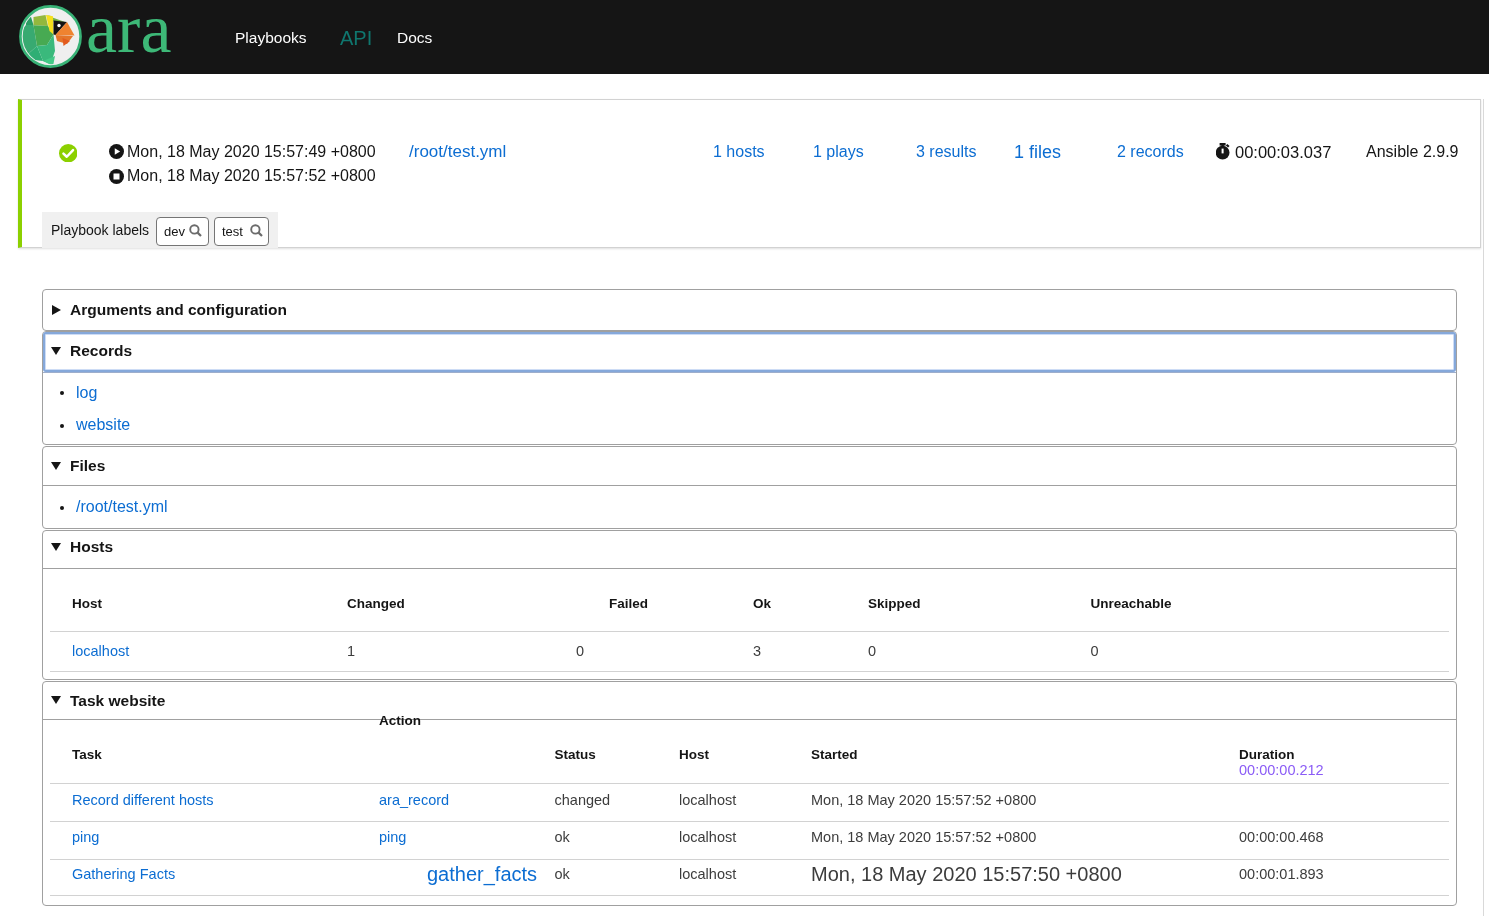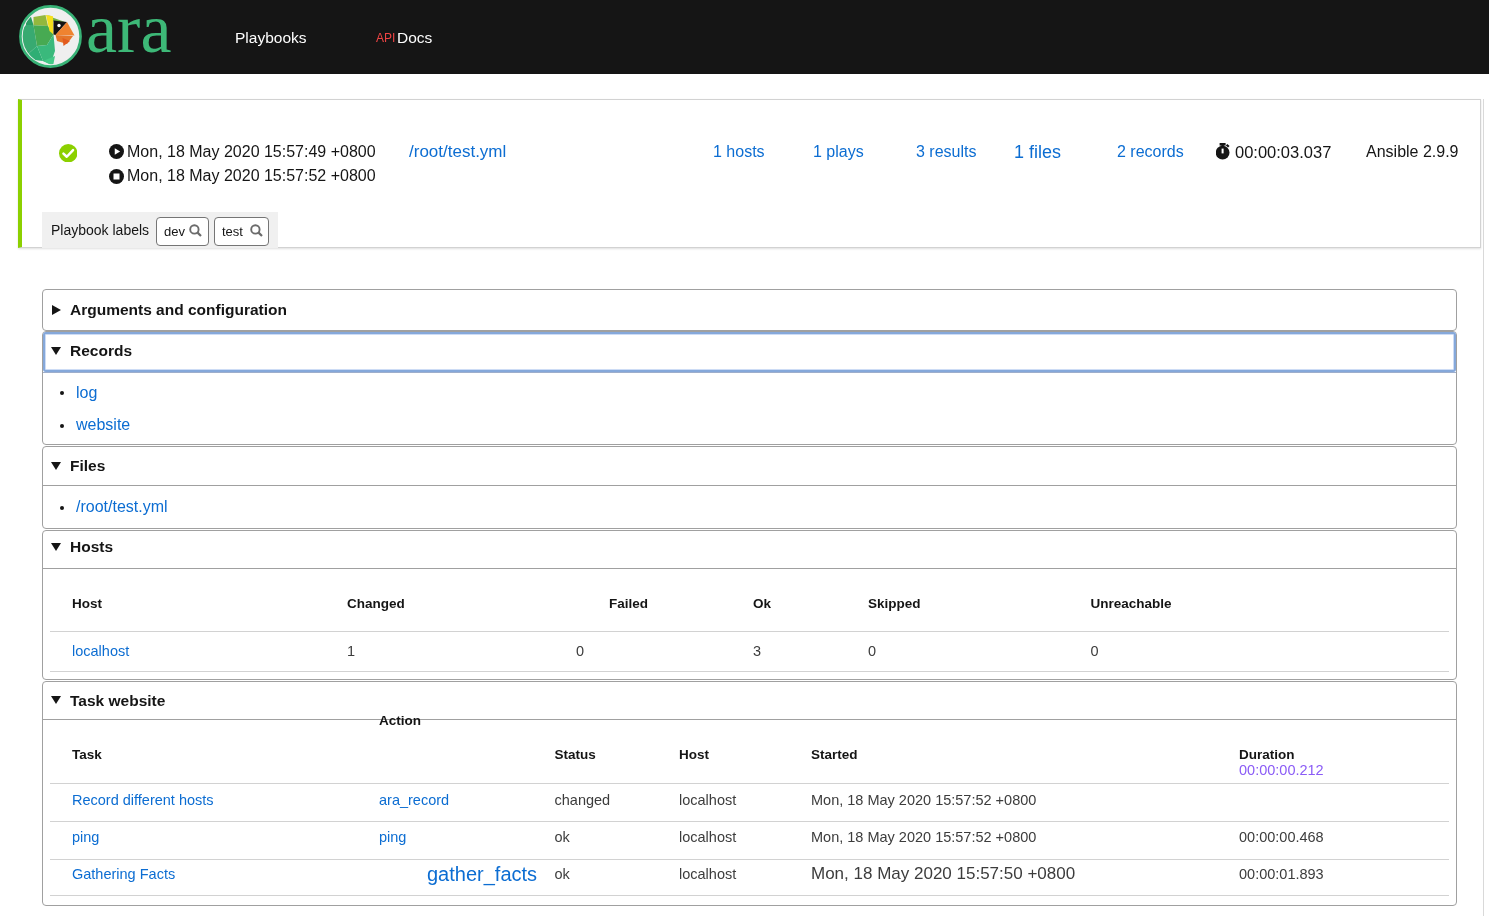--- a/index.html
+++ b/index.html
@@ -38,21 +38,21 @@
     <circle cx="42" cy="21.5" r="1.7" fill="#ffffff"></circle>
   </g>
   <circle cx="33.5" cy="32.5" r="29" fill="none" stroke="#efefef" stroke-width="2.4"></circle>
   <circle cx="33.5" cy="32.5" r="30.1" fill="none" stroke="#38b276" stroke-width="2.6"></circle>
 </svg>
 <svg class="abs" style="left:84px;top:0;" width="100" height="66" viewBox="0 0 100 66">
     <text x="2" y="52" font-family="Liberation Serif,serif" font-size="70" fill="#3db877">ara</text>
   </svg>
 
 <div class="t" style="left:235px;top:38px;font-size:15.5px;color:#fdfdfd;">Playbooks</div>
-<div class="t" style="left:340px;top:38px;font-size:12px;color:#ef4444;margin-left:36px;">API</div>
+<div class="t" style="left:340px;top:38px;font-size:20px;color:#0f766e;">API</div>
 <div class="t" style="left:397px;top:38px;font-size:15.5px;color:#fdfdfd;">Docs</div>
 
 <div class="vl" style="left:1482.5px;top:99px;height:817px;background:#d9d9d9;"></div>
 
 <div class="abs" style="left:17.5px;top:99px;width:1463.5px;height:148.5px;background:#fff;border:1px solid #d2d2d2;border-left:4px solid #8cd000;box-shadow:0 1px 2px rgba(3,3,3,0.13);"></div>
 
 <svg class="abs" style="left:58.5px;top:143.5px;" width="18.5" height="18.5" viewBox="0 0 20 20">
   <circle cx="10" cy="10" r="10" fill="#8cd000"></circle>
   <path d="M 4.8 10.4 L 8.4 13.8 L 15.2 6.6" fill="none" stroke="#fff" stroke-width="2.7" stroke-linecap="round" stroke-linejoin="round"></path>
 </svg>
@@ -166,15 +166,15 @@
 <div class="t" style="left:554.5px;top:836.5px;font-size:14.5px;color:#3c3c3c;">ok</div>
 <div class="t" style="left:679px;top:836.5px;font-size:14.5px;color:#3c3c3c;">localhost</div>
 <div class="t" style="left:811px;top:836.5px;font-size:14.5px;color:#3c3c3c;">Mon, 18 May 2020 15:57:52 +0800</div>
 <div class="t" style="left:1239px;top:836.5px;font-size:14.5px;color:#3c3c3c;">00:00:00.468</div>
 <div class="hl" style="left:50px;top:858.5px;width:1399px;"></div>
 
 <div class="t lnk" style="left:72px;top:873.5px;font-size:14.5px;">Gathering Facts</div>
 <div class="t lnk" style="left:379px;top:873.5px;font-size:20px;margin-left:48px;">gather_facts</div>
 <div class="t" style="left:554.5px;top:873.5px;font-size:14.5px;color:#3c3c3c;">ok</div>
 <div class="t" style="left:679px;top:873.5px;font-size:14.5px;color:#3c3c3c;">localhost</div>
-<div class="t" style="left:811px;top:873.5px;font-size:17px;color:#3c3c3c;">Mon, 18 May 2020 15:57:50 +0800</div>
+<div class="t" style="left:811px;top:873.5px;font-size:20px;color:#3c3c3c;">Mon, 18 May 2020 15:57:50 +0800</div>
 <div class="t" style="left:1239px;top:873.5px;font-size:14.5px;color:#3c3c3c;">00:00:01.893</div>
 <div class="hl" style="left:50px;top:894.5px;width:1399px;"></div>
 
 </body></html>

